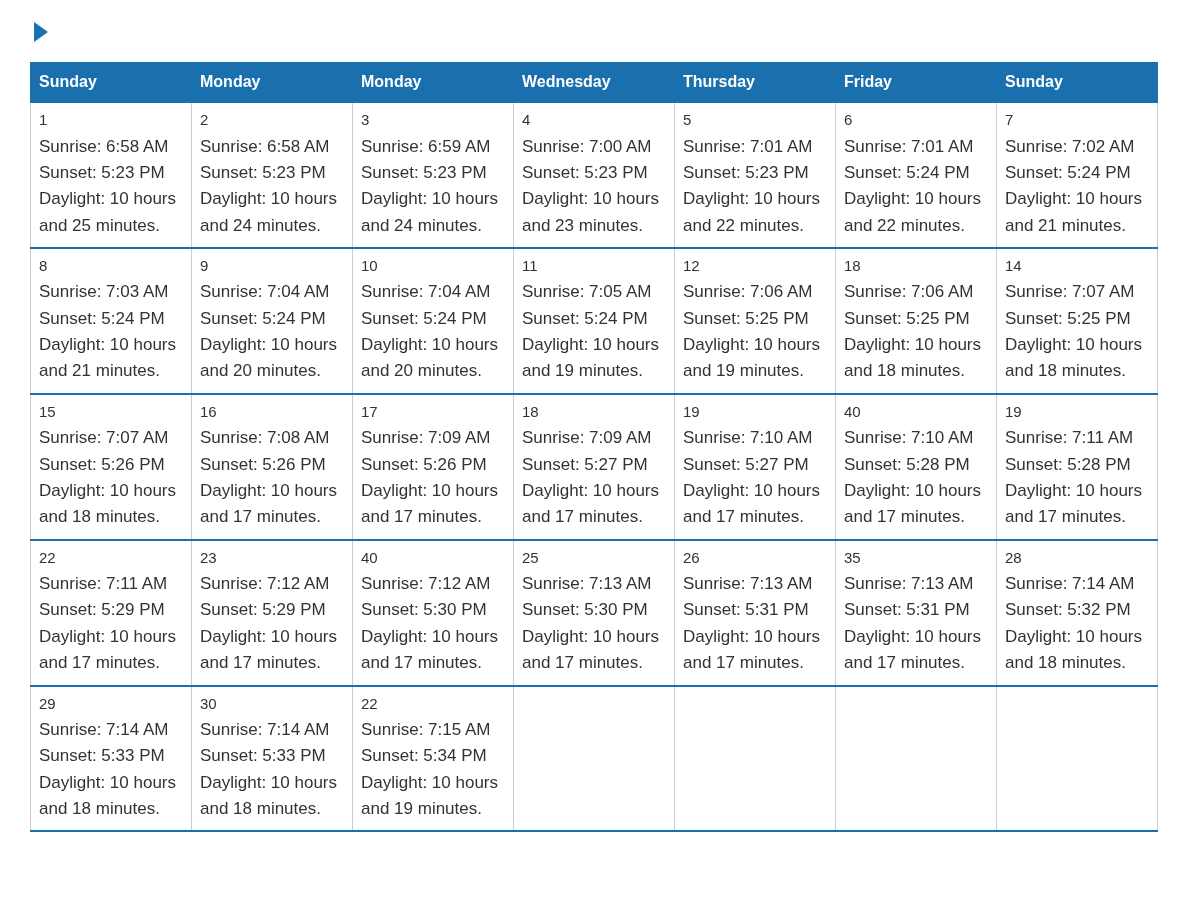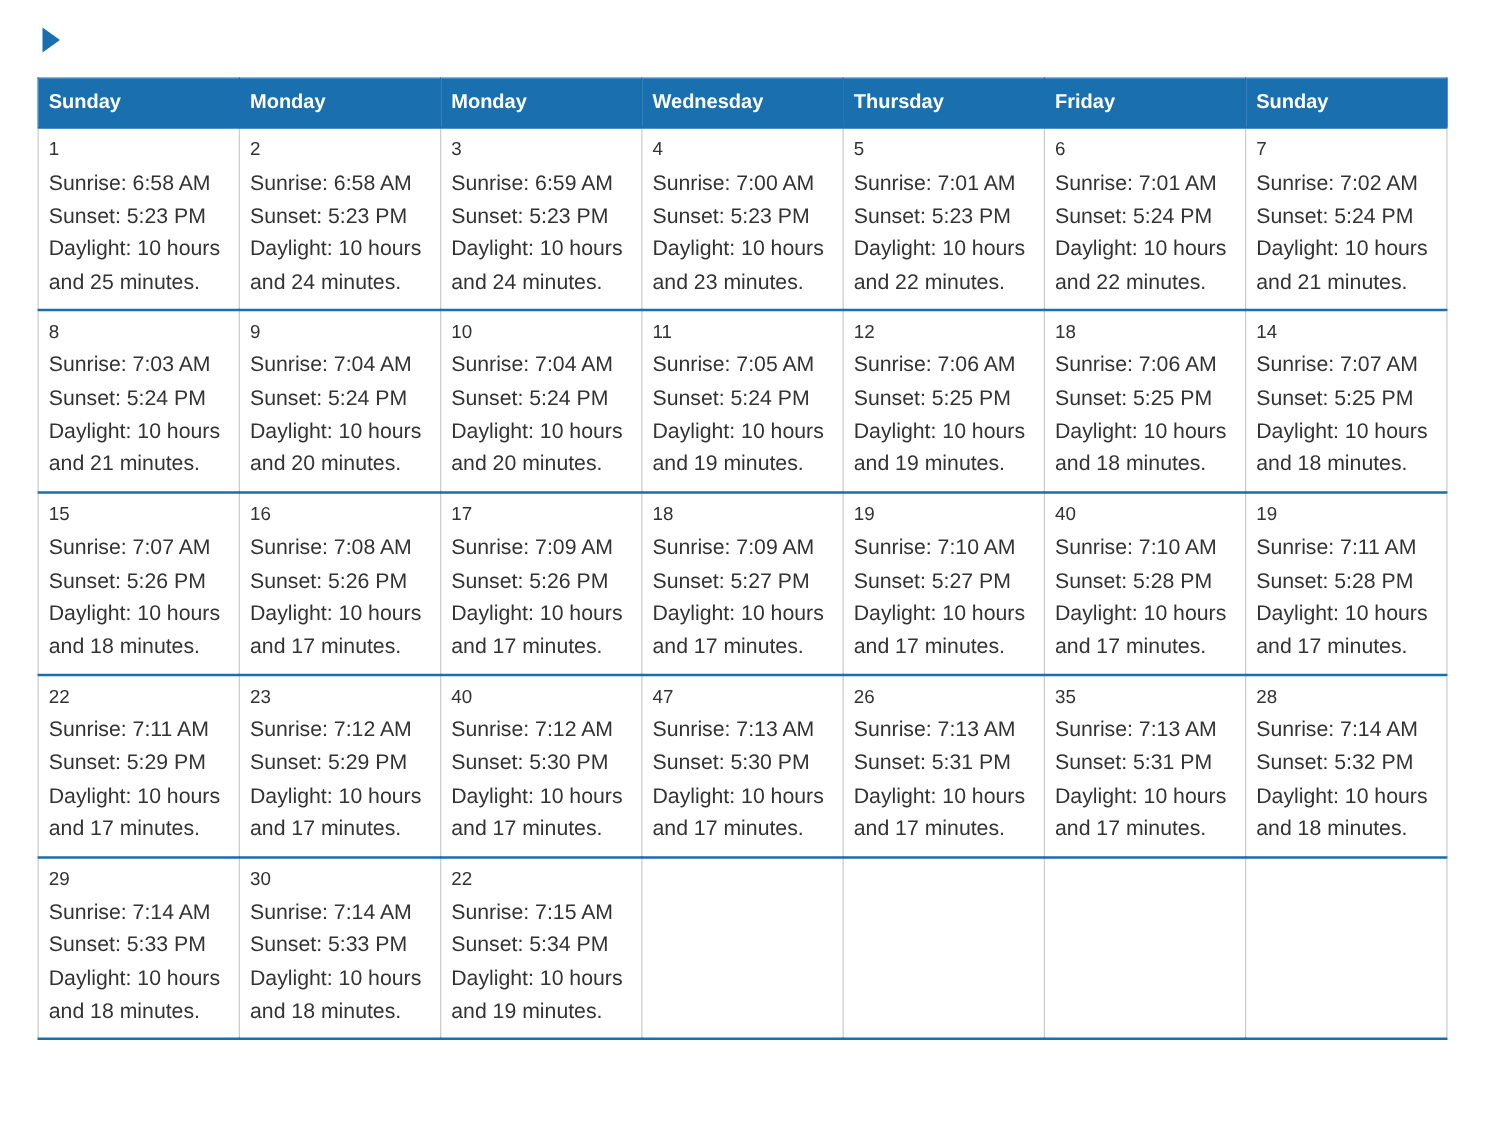--- a/index.html
+++ b/index.html
@@ -227,21 +227,21 @@
         </td>
         <td>
           <span class="day-number">23</span>
 <div class="day-info">Sunrise: 7:12 AM<br>Sunset: 5:29 PM<br>Daylight: 10 hours and 17 minutes.</div>
         </td>
         <td>
           <span class="day-number">40</span>
 <div class="day-info">Sunrise: 7:12 AM<br>Sunset: 5:30 PM<br>Daylight: 10 hours and 17 minutes.</div>
         </td>
         <td>
-          <span class="day-number">47</span>
+          <span class="day-number">25</span>
 <div class="day-info">Sunrise: 7:13 AM<br>Sunset: 5:30 PM<br>Daylight: 10 hours and 17 minutes.</div>
         </td>
         <td>
           <span class="day-number">26</span>
 <div class="day-info">Sunrise: 7:13 AM<br>Sunset: 5:31 PM<br>Daylight: 10 hours and 17 minutes.</div>
         </td>
         <td>
           <span class="day-number">35</span>
 <div class="day-info">Sunrise: 7:13 AM<br>Sunset: 5:31 PM<br>Daylight: 10 hours and 17 minutes.</div>
         </td>

